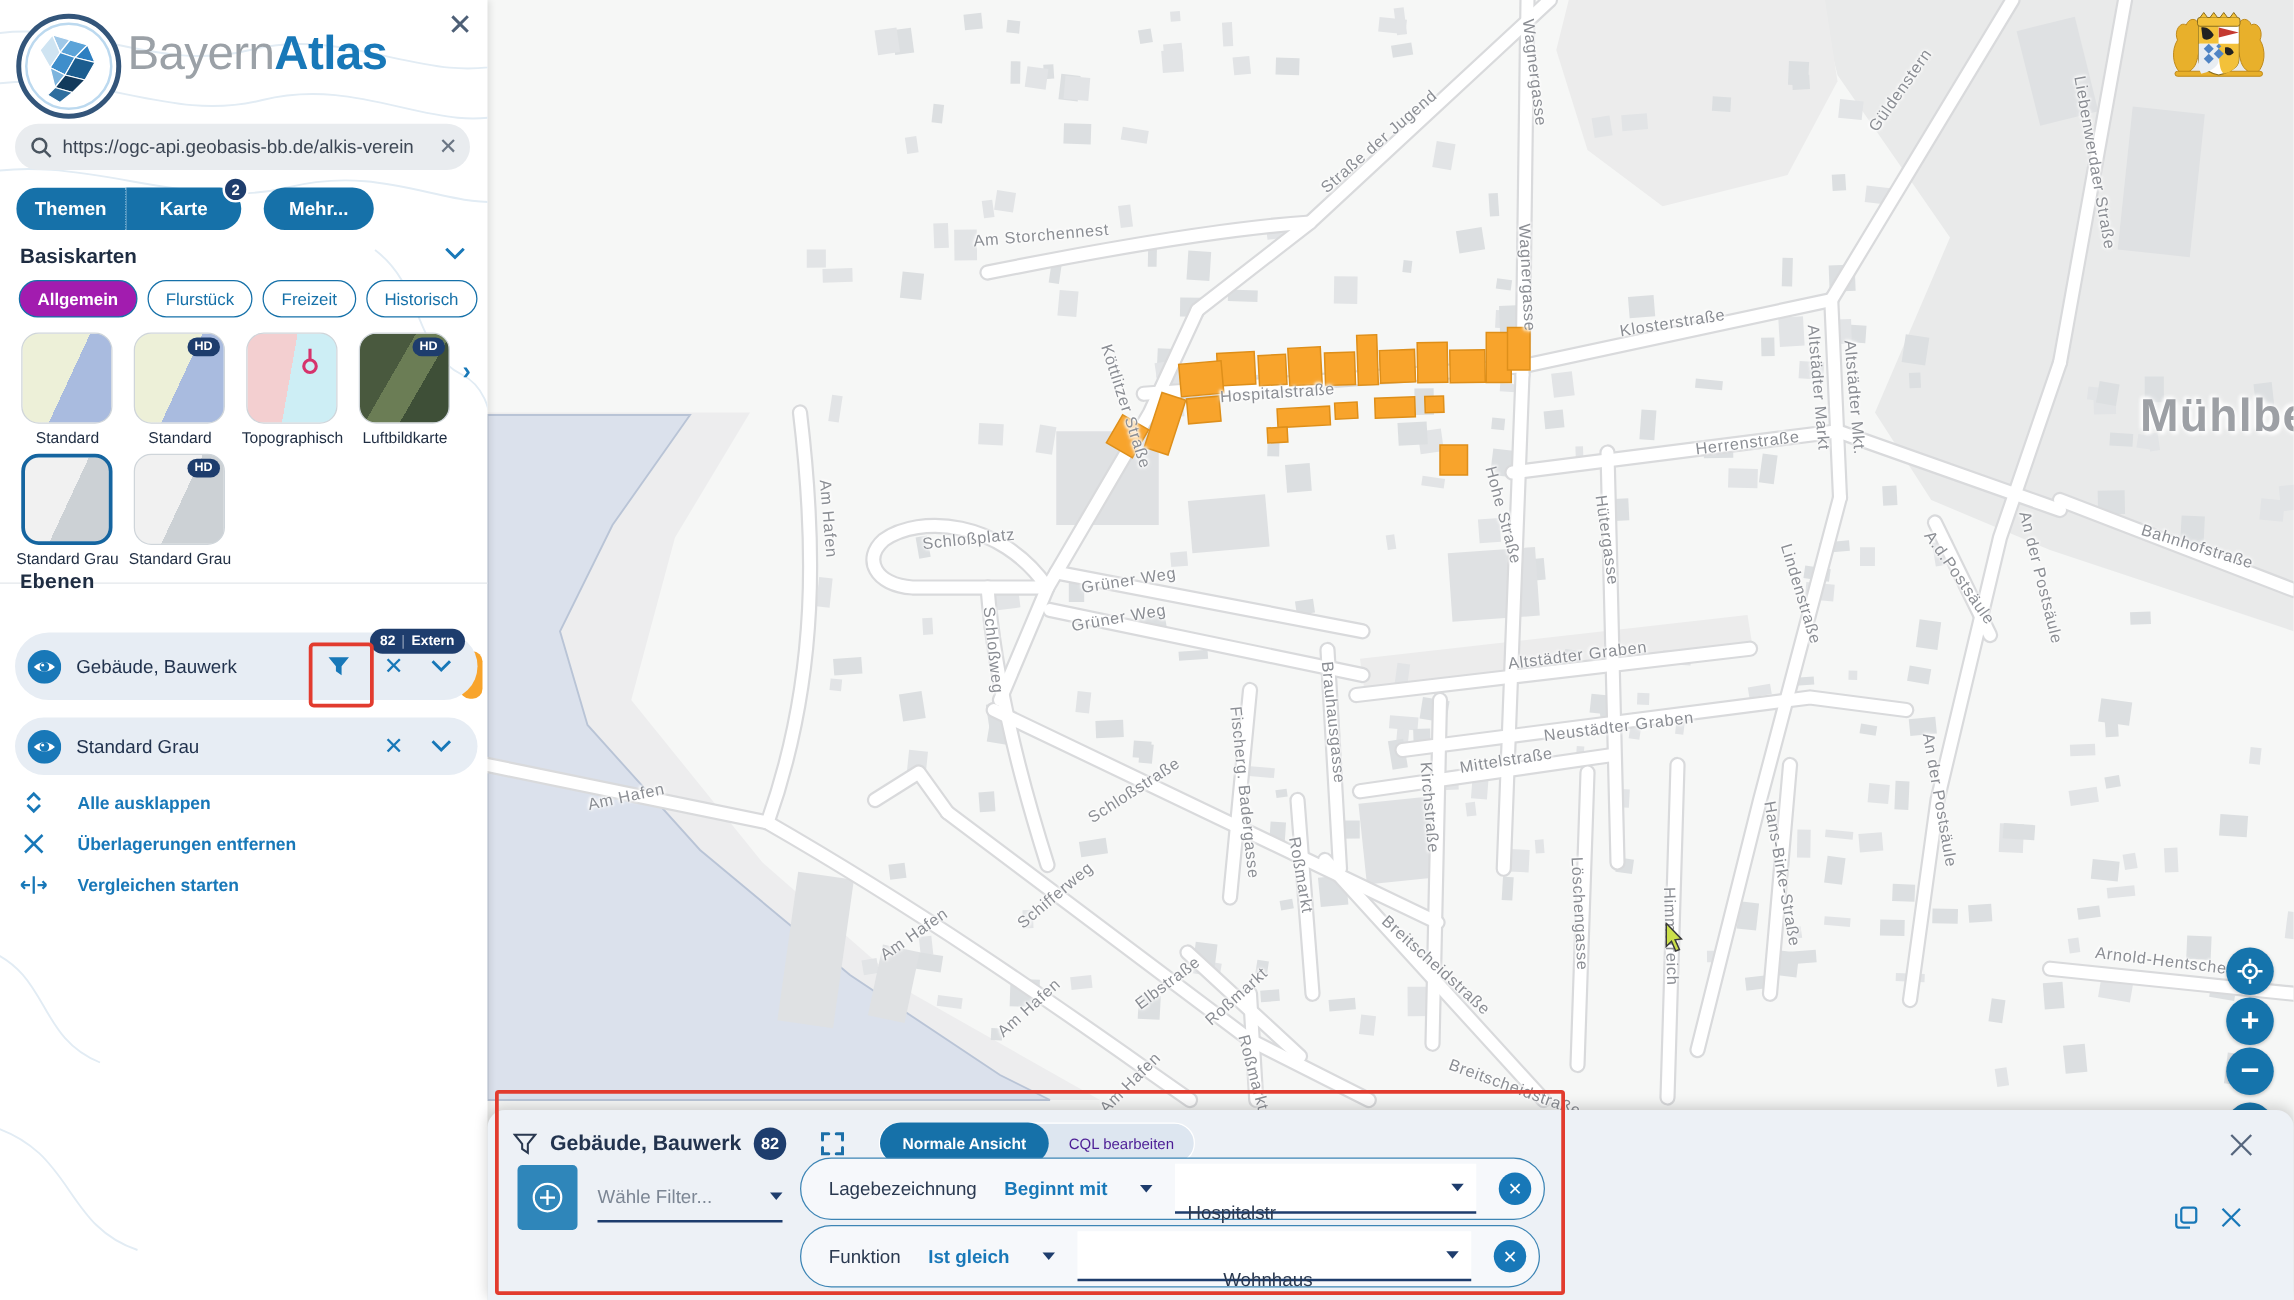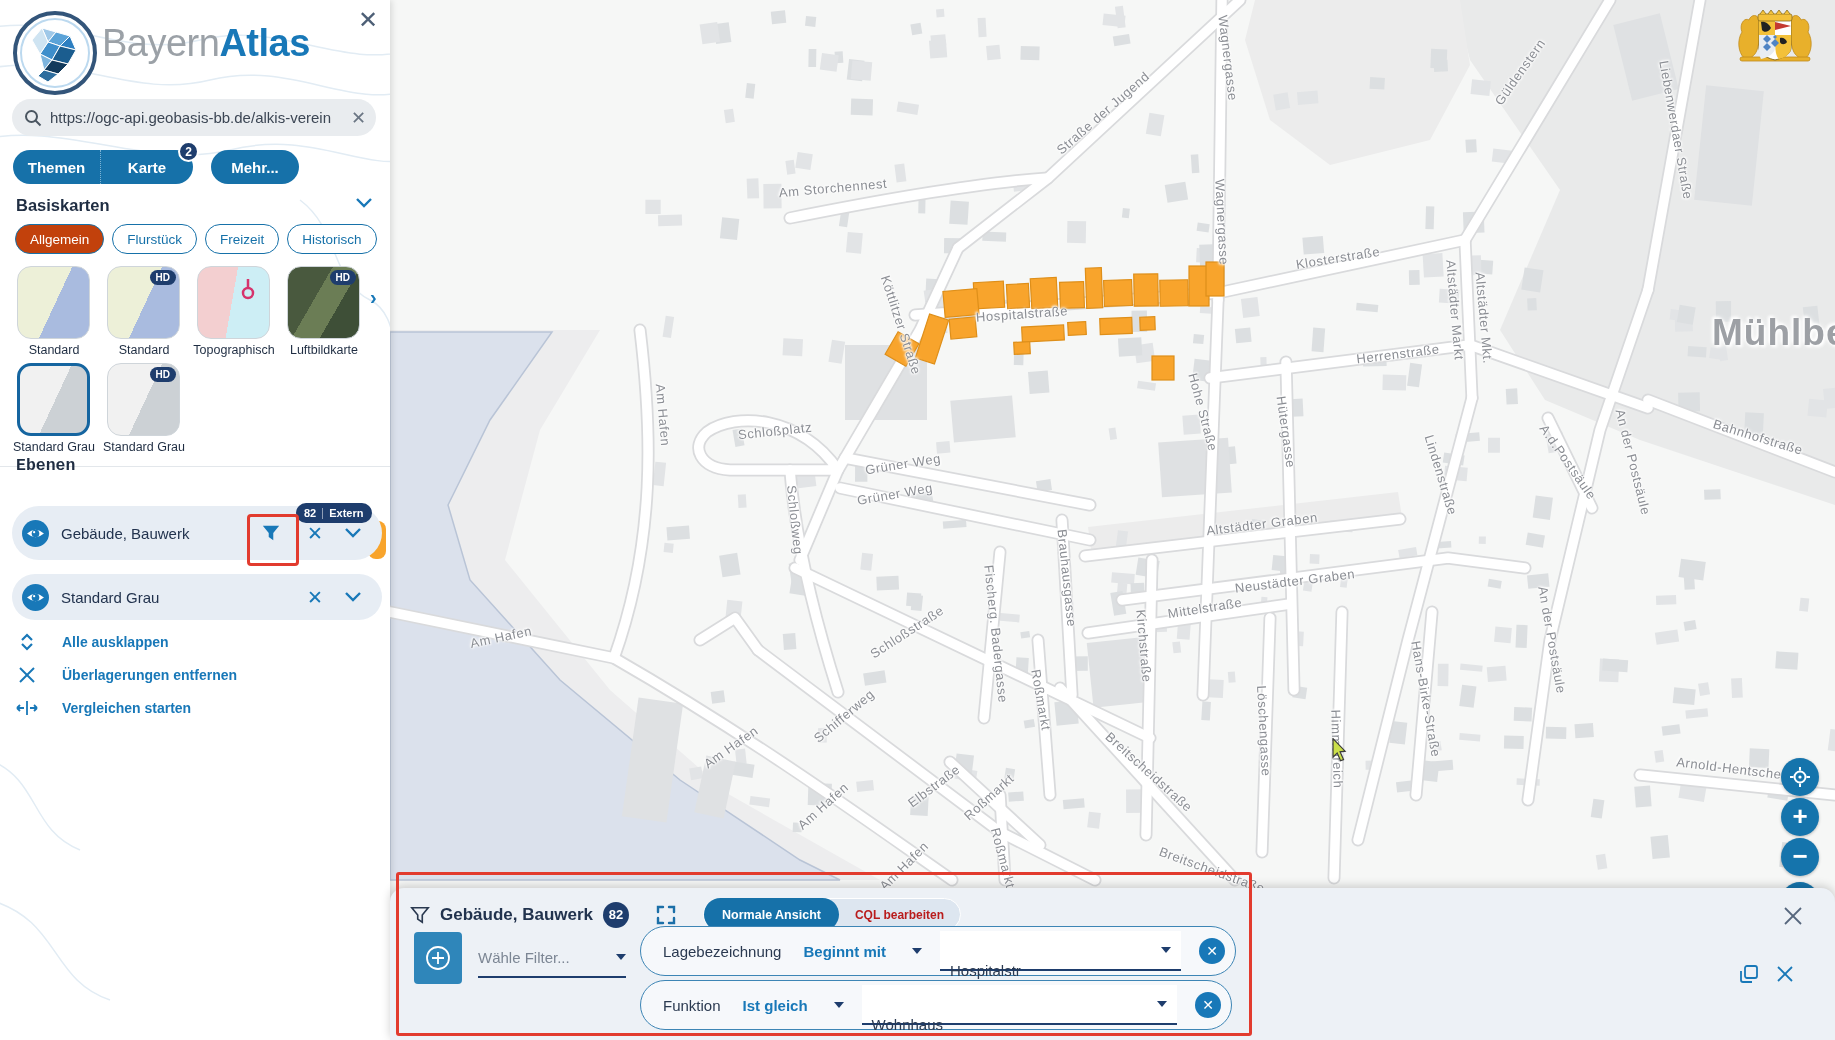--- a/index.html
+++ b/index.html
@@ -54,21 +54,21 @@
   #karte-badge { position:absolute; right:-6px; top:-9px; width:21px; height:21px; border-radius:50%;
     background:#1e3d6d; color:#fff; font-size:12px; font-weight:bold; display:flex; align-items:center; justify-content:center;
     border:2px solid #fff; }
   #tab-mehr { width:88px; border-radius:17px; margin-left:18px; }
   .section-h { font-size:16.5px; font-weight:bold; color:#1f2d42; }
   #basiskarten-h { left:16px; top:196px; }
   #basiskarten-chev { left:356px; top:198px; color:#1878b8; }
   #chips { left:15px; top:224px; display:flex; gap:8px; }
   .chip { height:30px; border-radius:15px; border:1.5px solid #1671a9; color:#1671a9; background:#fff;
     font-size:13.5px; display:flex; align-items:center; padding:0 14px; }
-  .chip.active { background:#c2410c; color:#fff; font-weight:normal; }
+  .chip.active { background:#a21caf; color:#fff; font-weight:bold; }
   .tile { position:absolute; width:73px; height:73px; border-radius:14px; border:1px solid #cfd5da; overflow:hidden; }
   .tile.sel { border:3px solid #1565a0; }
   .tile .hd { position:absolute; right:3px; top:3px; background:#1e3d6d; color:#fff; font-size:10px; font-weight:bold;
     border-radius:9px; padding:2px 6px; }
   .tile-label { position:absolute; width:90px; text-align:center; font-size:12.5px; color:#1f2d42; }
   .t-standard { background:linear-gradient(115deg,#edf0d8 0 52%,#a9bbdf 52% 100%); }
   .t-topo { background:linear-gradient(100deg,#f3cfd0 0 48%,#cdeef5 48% 100%); }
   .t-luft { background:linear-gradient(120deg,#49593e 0 40%,#6b7d55 40% 65%,#3e4f37 65% 100%); }
   .t-grau { background:linear-gradient(115deg,#f1f1f1 0 52%,#ccd1d5 52% 100%); }
   #next-maps { left:370px; top:286px; color:#1878b8; font-size:20px; font-weight:bold; }
@@ -95,32 +95,32 @@
     border-radius:14px 14px 0 0; z-index:30; box-shadow:0 -2px 10px rgba(0,0,0,.18); }
   #fp-head { position:absolute; left:20px; top:10px; display:flex; align-items:center; gap:10px; }
   #fp-title { font-size:17px; font-weight:bold; color:#22334e; }
   #fp-badge { width:26px; height:26px; border-radius:50%; background:#1e3d6d; color:#fff; font-size:13px;
     font-weight:bold; display:flex; align-items:center; justify-content:center; }
   #fp-expand { margin-left:16px; }
   #fp-toggle { margin-left:16px; height:33px; background:#dde6f0; border-radius:17px; display:flex; align-items:center;
     border:1px solid #fff; }
   #fp-toggle .on { height:33px; padding:0 18px; border-radius:17px; background:#1671a9; color:#fff;
     font-size:12.5px; font-weight:bold; display:flex; align-items:center; }
-  #fp-toggle .off { padding:0 16px; color:#b91c1c; font-size:12px; font-weight:bold; }
+  #fp-toggle .off { padding:0 16px; color:#4c1d95; font-size:12px; font-weight:normal; }
   #plus-btn { position:absolute; left:24px; top:44px; width:48px; height:52px; background:#2f86ba; border-radius:4px;
     display:flex; align-items:center; justify-content:center; }
   #filter-select { position:absolute; left:88px; top:50px; width:148px; height:40px;
     border-bottom:2px solid #1e3d6d; display:flex; align-items:center; justify-content:space-between; }
   #filter-select .ph { color:#7c8694; font-size:15px; }
   .caret { width:0; height:0; border-left:5px solid transparent; border-right:5px solid transparent;
     border-top:6px solid #1e3d6d; }
   .frow { position:absolute; left:250px; height:50px; border:1.6px solid #3d85b5; background:#f6f8fb;
     border-radius:25px; display:flex; align-items:center; padding:0 10px 0 22px; }
   #frow-1 { top:38px; width:596px; }
-  #frow-2 { top:92px; width:592px; }
+  #frow-2 { top:92px; width:592px;text-align:center; }
   .f-field { font-size:15px; color:#2a3950; margin-right:22px; }
   .f-op { font-size:15px; font-weight:bold; color:#1878b8; margin-right:26px; }
   .f-input { flex:1; height:40px; background:#fff; border-bottom:2px solid #1e3d6d; display:flex;
     align-items:center; padding:0 10px; margin:0 10px 0 18px; }
   .f-input .val { font-size:15px; color:#2a3950; flex:1;margin-top:40px; }
   .clear-btn { width:26px; height:26px; border-radius:50%; background:#1878b8; color:#fff; display:flex;
     align-items:center; justify-content:center; font-size:14px; margin-left:8px; flex:none; }
   #fp-close { position:absolute; right:30px; top:16px; color:#56667d; }
   #fp-winbtns { position:absolute; right:40px; top:76px; display:flex; gap:16px; color:#1878b8; }
   #red-box-big { left:396px; top:872px; width:856px; height:164px; border-radius:3px; }

